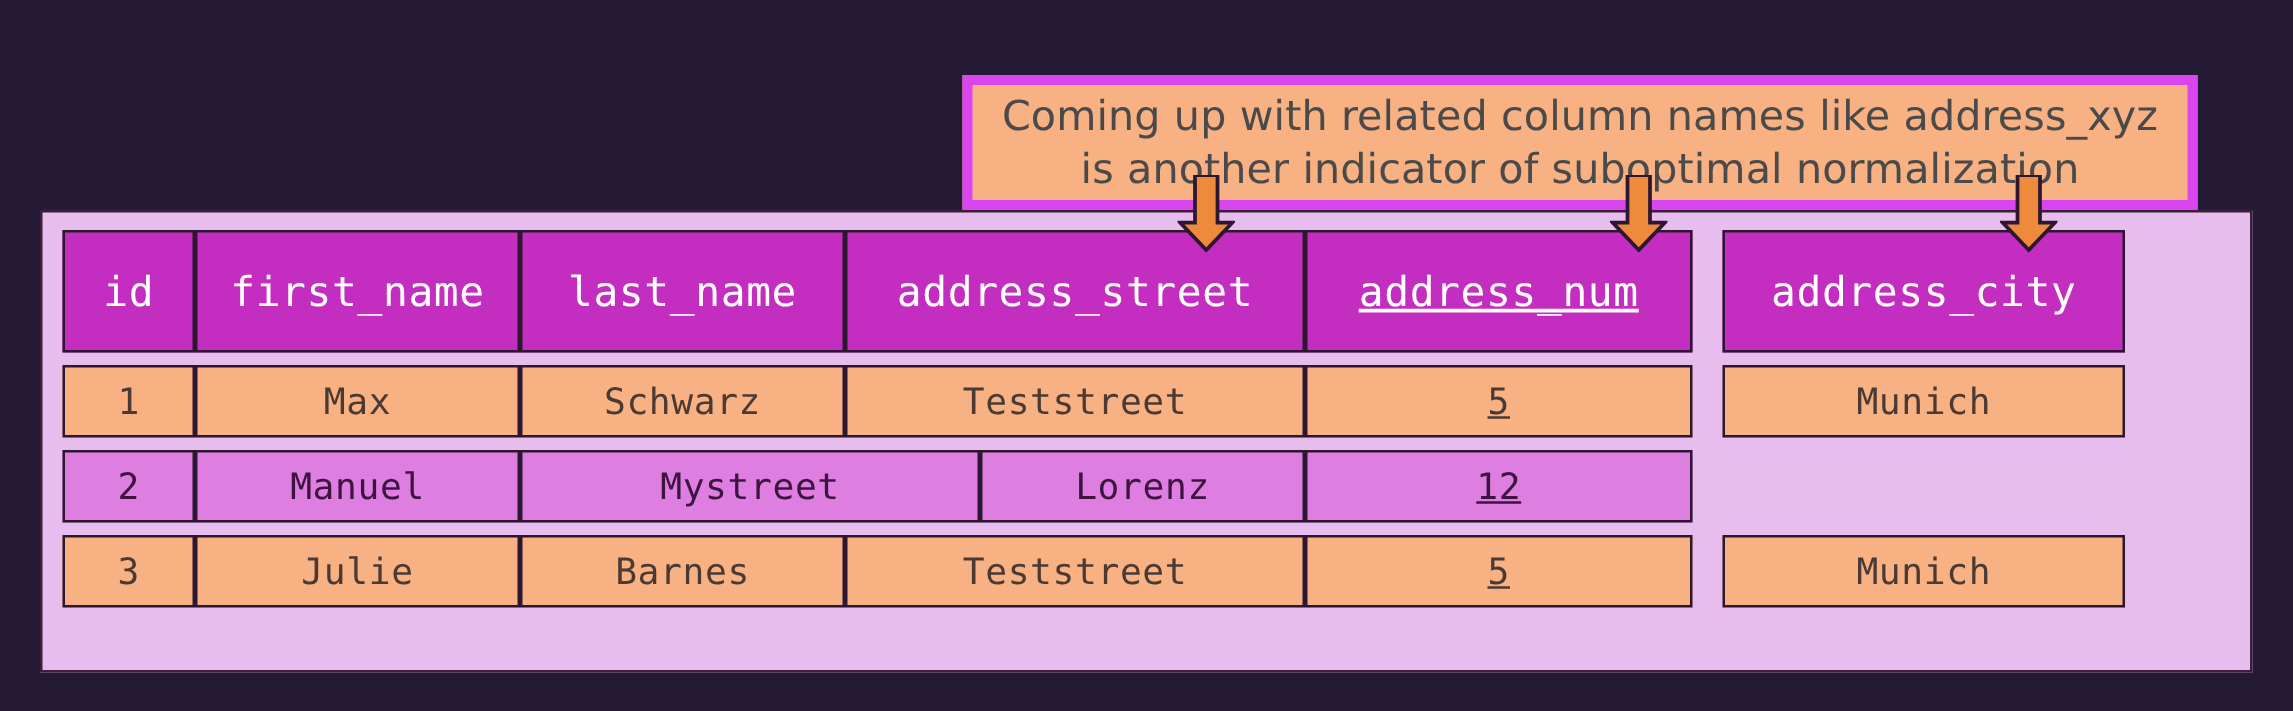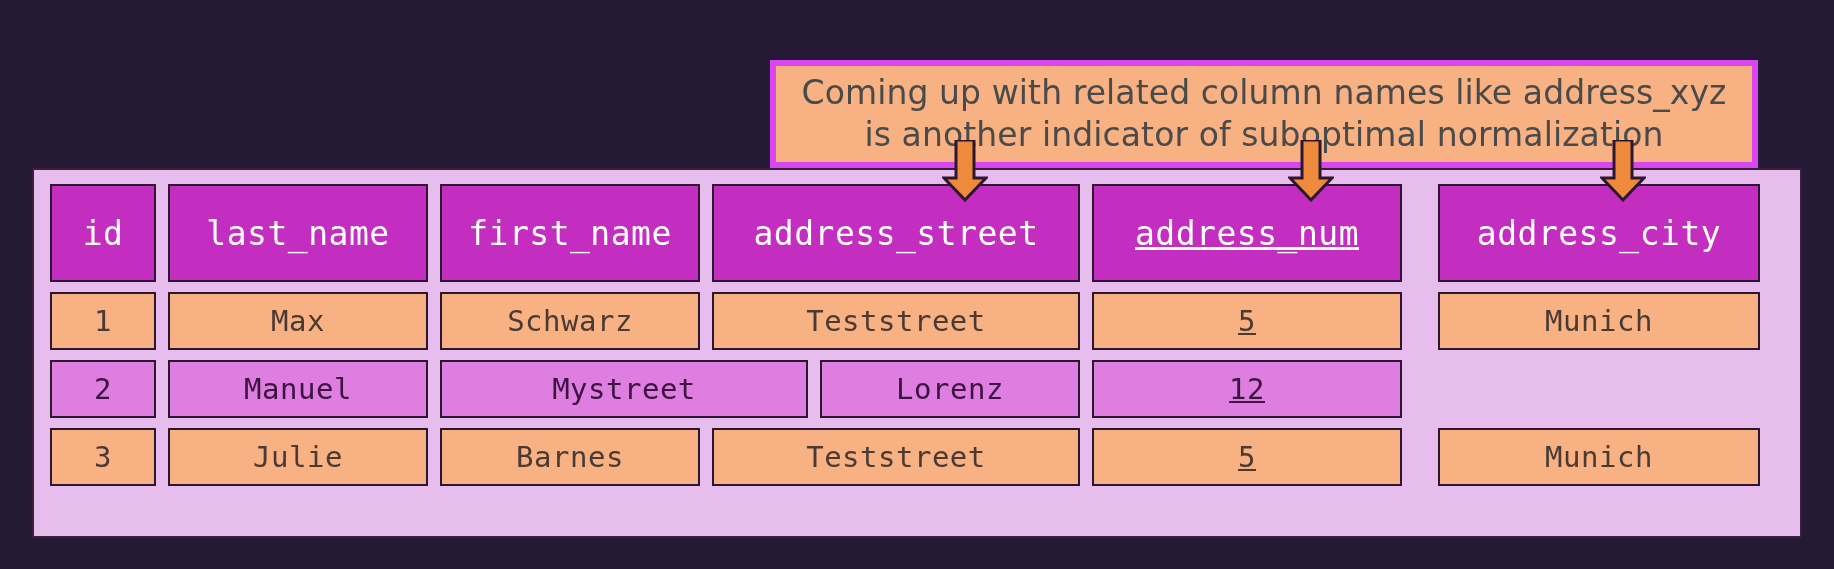--- a/index.html
+++ b/index.html
@@ -16,21 +16,21 @@
   }
 
   
   #callout {
     position: absolute;
     left: 770px;
     top: 60px;
     width: 988px;
     height: 108px;
     background: #f7b183;
-    border: 6px solid #d946ef;
+    border: 8px solid #d946ef;
     box-sizing: border-box;
     display: flex;
     align-items: center;
     justify-content: center;
     padding: 4px 22px;
     z-index: 5;
   }
   #callout .callout-text {
     color: #4a4a4a;
     font-size: 33px;
@@ -57,21 +57,20 @@
     height: 370px;
     background: #e6bdec;
     border: 2px solid #3b1f3a;
     box-sizing: border-box;
     padding: 14px 16px 16px 16px;
     z-index: 1;
   }
 
   .trow {
     display: flex;
-    gap: 12px;
     margin-bottom: 10px;
   }
   .trow:last-child { margin-bottom: 0; }
 
   .cell {
     border: 2px solid #2d1630;
     box-sizing: border-box;
     display: flex;
     align-items: center;
     justify-content: center;
@@ -121,22 +120,22 @@
   <polygon points="14,0 32,0 32,38 44,38 23,60 2,38 14,38" fill="#ed8a3c" stroke="#2d1630" stroke-width="3"></polygon>
 </svg>
 <svg class="arrow" style="left:1600px; top:140px;" viewBox="0 0 46 62">
   <polygon points="14,0 32,0 32,38 44,38 23,60 2,38 14,38" fill="#ed8a3c" stroke="#2d1630" stroke-width="3"></polygon>
 </svg>
 
 <div id="table-panel">
 
   <div class="trow header-row">
     <div class="cell c0">id</div>
+    <div class="cell c1">first_name</div>
     <div class="cell c2">last_name</div>
-    <div class="cell c1">first_name</div>
     <div class="cell c3">address_street</div>
     <div class="cell c4">address_num</div>
     <div class="cell c5">address_city</div>
   </div>
 
   <div class="trow body-row row-orange">
     <div class="cell c0">1</div>
     <div class="cell c1">Max</div>
     <div class="cell c2">Schwarz</div>
     <div class="cell c3">Teststreet</div>

